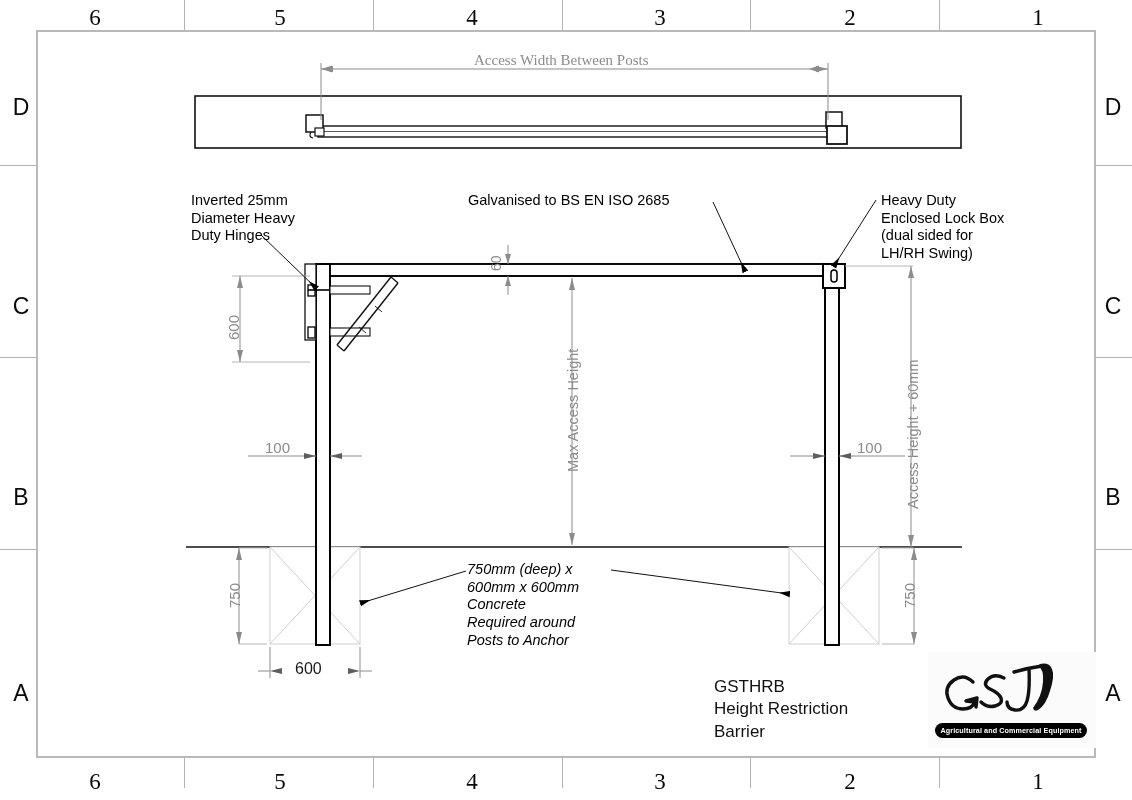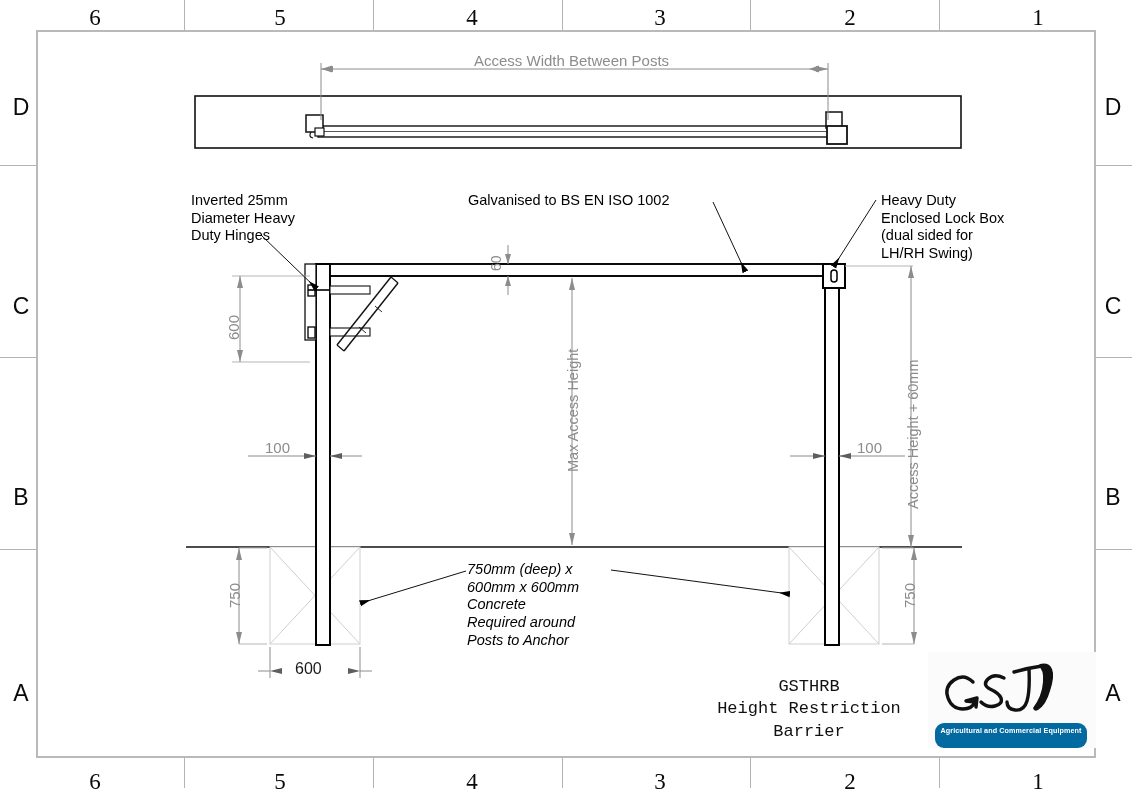--- a/index.html
+++ b/index.html
@@ -40,33 +40,33 @@
   }
   .dimtxt{
     position:absolute;color:#8c8c8c;font-size:14px;
     font-family:"Liberation Sans", sans-serif;white-space:nowrap;line-height:1;
   }
   .dimtxt.dark{color:#1a1a1a;font-size:15px;}
   .rot90{transform:rotate(-90deg);transform-origin:left top;}
 
   .title-block{
     position:absolute;left:714px;top:676px;width:190px;
-    text-align:center;font-size:17px;line-height:1.32;color:#111;
-    font-family:Liberation Mono, monospace;
+    text-align:left;font-size:17px;line-height:1.32;color:#111;
+    font-family:Liberation Sans, sans-serif;
   }
 
   
   .logo{
     position:absolute;left:928px;top:652px;width:168px;height:96px;
     background:#fbfbfb;overflow:hidden;
   }
   .logo svg{display:block;}
   .logo-banner{
-    position:absolute;left:7px;top:71px;width:152px;height:25px;
-    background:#0369a1;border-radius:9px;
+    position:absolute;left:7px;top:71px;width:152px;height:15px;
+    background:#000000;border-radius:9px;
   }
   .logo-banner span{
     display:block;text-align:center;color:#ffffff;
     font-size:7.2px;font-weight:bold;line-height:15px;
     font-family:"Liberation Sans", sans-serif;letter-spacing:.1px;
   }
 </style>
 </head>
 <body>
 
@@ -273,21 +273,21 @@
   <div class="tick tick-v" style="left:562px;top:758px;height:30px;"></div>
   <div class="tick tick-v" style="left:750px;top:758px;height:30px;"></div>
   <div class="tick tick-v" style="left:939px;top:758px;height:30px;"></div>
   <div class="tick tick-h" style="left:0;top:165px;width:36px;"></div>
   <div class="tick tick-h" style="left:0;top:357px;width:36px;"></div>
   <div class="tick tick-h" style="left:0;top:549px;width:36px;"></div>
   <div class="tick tick-h" style="left:1096px;top:165px;width:36px;"></div>
   <div class="tick tick-h" style="left:1096px;top:357px;width:36px;"></div>
   <div class="tick tick-h" style="left:1096px;top:549px;width:36px;"></div>
 
-  <div class="dimtxt" style="left:474px;top:53px;font-size:15px;">Access Width Between Posts</div>
+  <div class="dimtxt" style="left:474px;top:53px;font-size:15px;font-family:Liberation Serif, serif;">Access Width Between Posts</div>
 
   <div class="dimtxt rot90" style="left:226px;top:340px;font-size:15px;">600</div>
 
   <div class="dimtxt rot90" style="left:489px;top:271px;font-size:14px;">60</div>
 
   <div class="dimtxt rot90" style="left:566px;top:472px;font-size:14.5px;">Max Access Height</div>
 
   <div class="dimtxt rot90" style="left:906px;top:509px;font-size:14.5px;">Access Height + 60mm</div>
 
   <div class="dimtxt" style="left:265px;top:440px;font-size:15px;">100</div>
@@ -297,21 +297,21 @@
   <div class="dimtxt rot90" style="left:227px;top:608px;font-size:15px;">750</div>
 
   <div class="dimtxt rot90" style="left:902px;top:608px;font-size:15px;">750</div>
 
   <div class="dimtxt dark" style="left:295px;top:661px;font-size:16px;color:#1a1a1a;">600</div>
 
   <div class="note" style="left:155px;top:192px;margin-left:36px;">Inverted 25mm
 Diameter Heavy
 Duty Hinges</div>
 
-  <div class="note" style="left:468px;top:192px;">Galvanised to BS EN ISO 1002</div>
+  <div class="note" style="left:468px;top:192px;">Galvanised to BS EN ISO 2685</div>
 
   <div class="note" style="left:881px;top:192px;">Heavy Duty
 Enclosed Lock Box
 (dual sided for
 LH/RH Swing)</div>
 
   <div class="note" style="left:467px;top:561px;font-style:italic;">750mm (deep) x
 600mm x 600mm
 Concrete
 Required around

